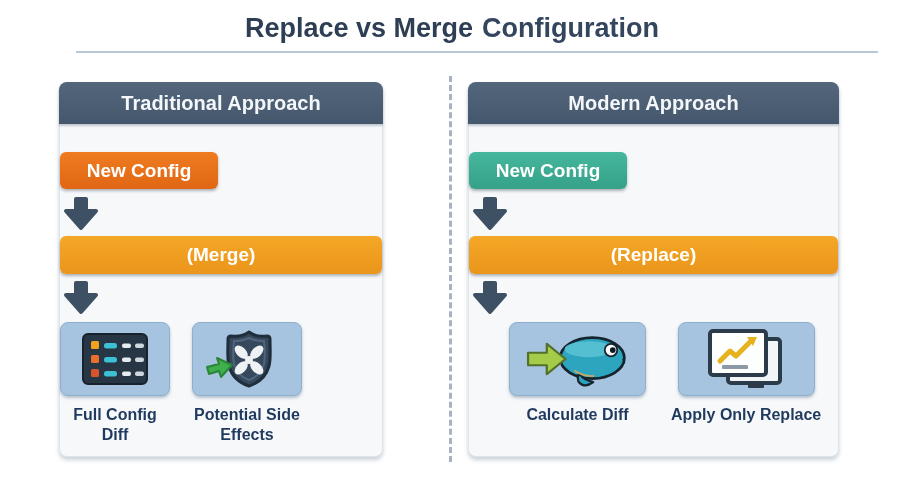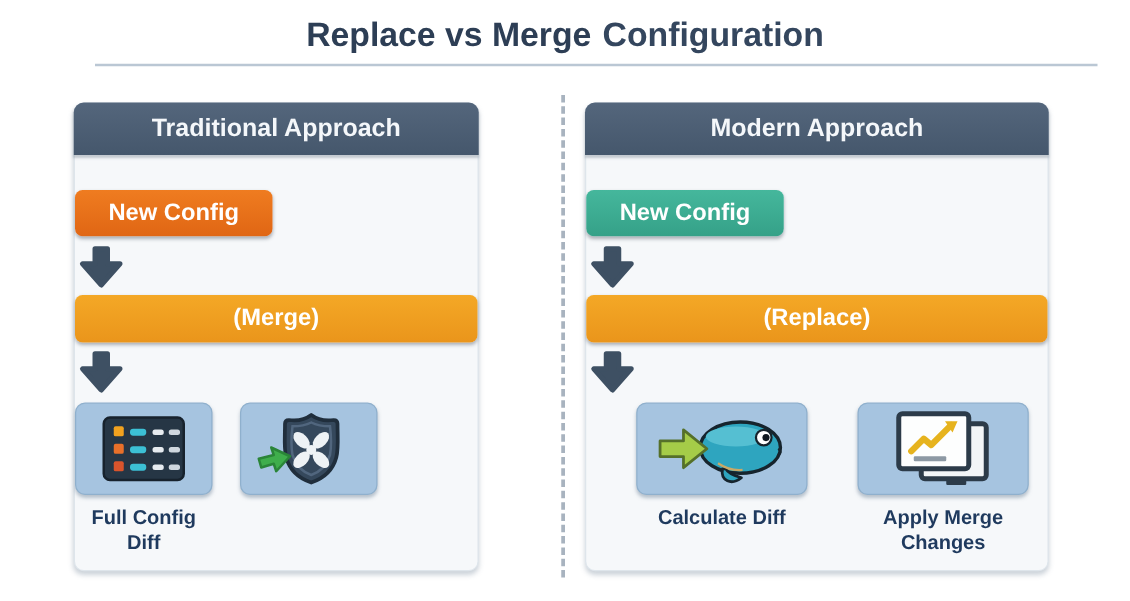--- a/index.html
+++ b/index.html
@@ -113,20 +113,21 @@
               <g fill="#eef2f5">
                 <ellipse cx="44" cy="33" rx="4.8" ry="8" transform="rotate(45 44 33) translate(0 -11)"></ellipse>
                 <ellipse cx="44" cy="33" rx="4.8" ry="8" transform="rotate(135 44 33) translate(0 -11)"></ellipse>
                 <ellipse cx="44" cy="33" rx="4.8" ry="8" transform="rotate(225 44 33) translate(0 -11)"></ellipse>
                 <ellipse cx="44" cy="33" rx="4.8" ry="8" transform="rotate(315 44 33) translate(0 -11)"></ellipse>
                 <circle cx="44" cy="33" r="4"></circle>
               </g>
               <polygon points="2,40 14,37 12,31 27,38 16,50 14,44 4,47" fill="#3fae4c" stroke="#2a8538" stroke-width="2" stroke-linejoin="round"></polygon>
             </svg>
           </div>
+          <div class="outcome-label">Potential Side Effects</div>
         </div>
       </div>
 
     </div>
   </section>
 
   <section class="panel panel-right">
     <div class="panel-header">Modern Approach</div>
     <div class="panel-body">
 
@@ -163,19 +164,19 @@
           <div class="icon-box">
             <svg width="96" height="64" viewBox="0 0 96 64">
               <rect x="30" y="12" width="52" height="44" rx="3" fill="#f2f5f7" stroke="#2c3b49" stroke-width="4"></rect>
               <rect x="50" y="56" width="16" height="5" rx="1" fill="#2c3b49"></rect>
               <rect x="12" y="4" width="56" height="44" rx="3" fill="#fdfefe" stroke="#2c3b49" stroke-width="4"></rect>
               <polyline points="22,34 32,24 38,29 54,13" stroke="#e6b31e" stroke-width="5" fill="none" stroke-linecap="round" stroke-linejoin="round"></polyline>
               <polygon points="49,10 59,10 55,19" fill="#e6b31e"></polygon>
               <rect x="24" y="38" width="26" height="4" rx="1" fill="#8d99a4"></rect>
             </svg>
           </div>
-          <div class="outcome-label">Apply Merge Changes</div>
+          <div class="outcome-label">Apply Only Replace</div>
         </div>
       </div>
 
     </div>
   </section>
 </div>
 
 </body></html>

